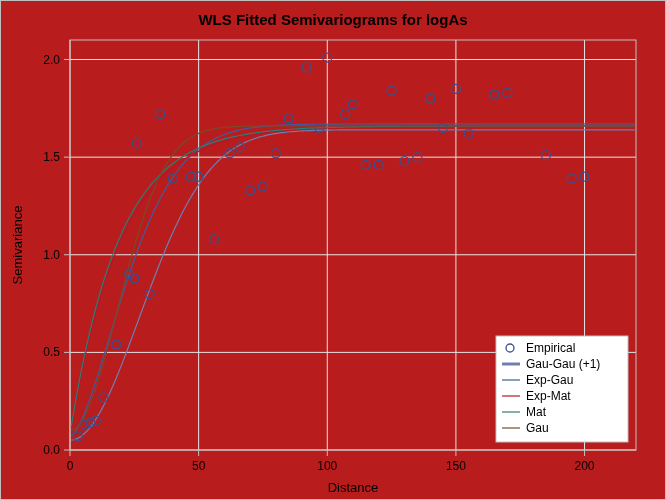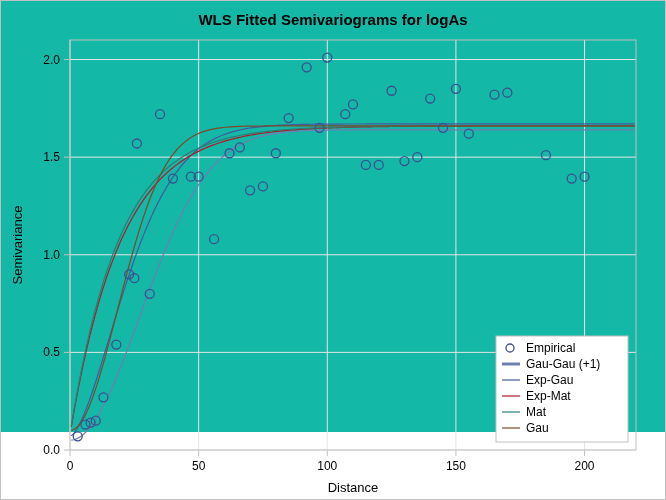--- a/index.html
+++ b/index.html
@@ -5,22 +5,22 @@
   html, body {
     margin: 0;
     padding: 0;
     width: 666px;
     height: 500px;
     font-family: Arial, sans-serif;
     background: #fff;
   }
   .chart-outer {
     width: 666px;
-    height: 432px;
-    background: #14b8a6;
+    height: 500px;
+    background: #b91c1c;
     position: relative;
   }
   svg { display: block; }
   .title {
     font-size: 15px;
     font-weight: bold;
     fill: #000;
     text-anchor: middle;
   }
   .axis-label {

